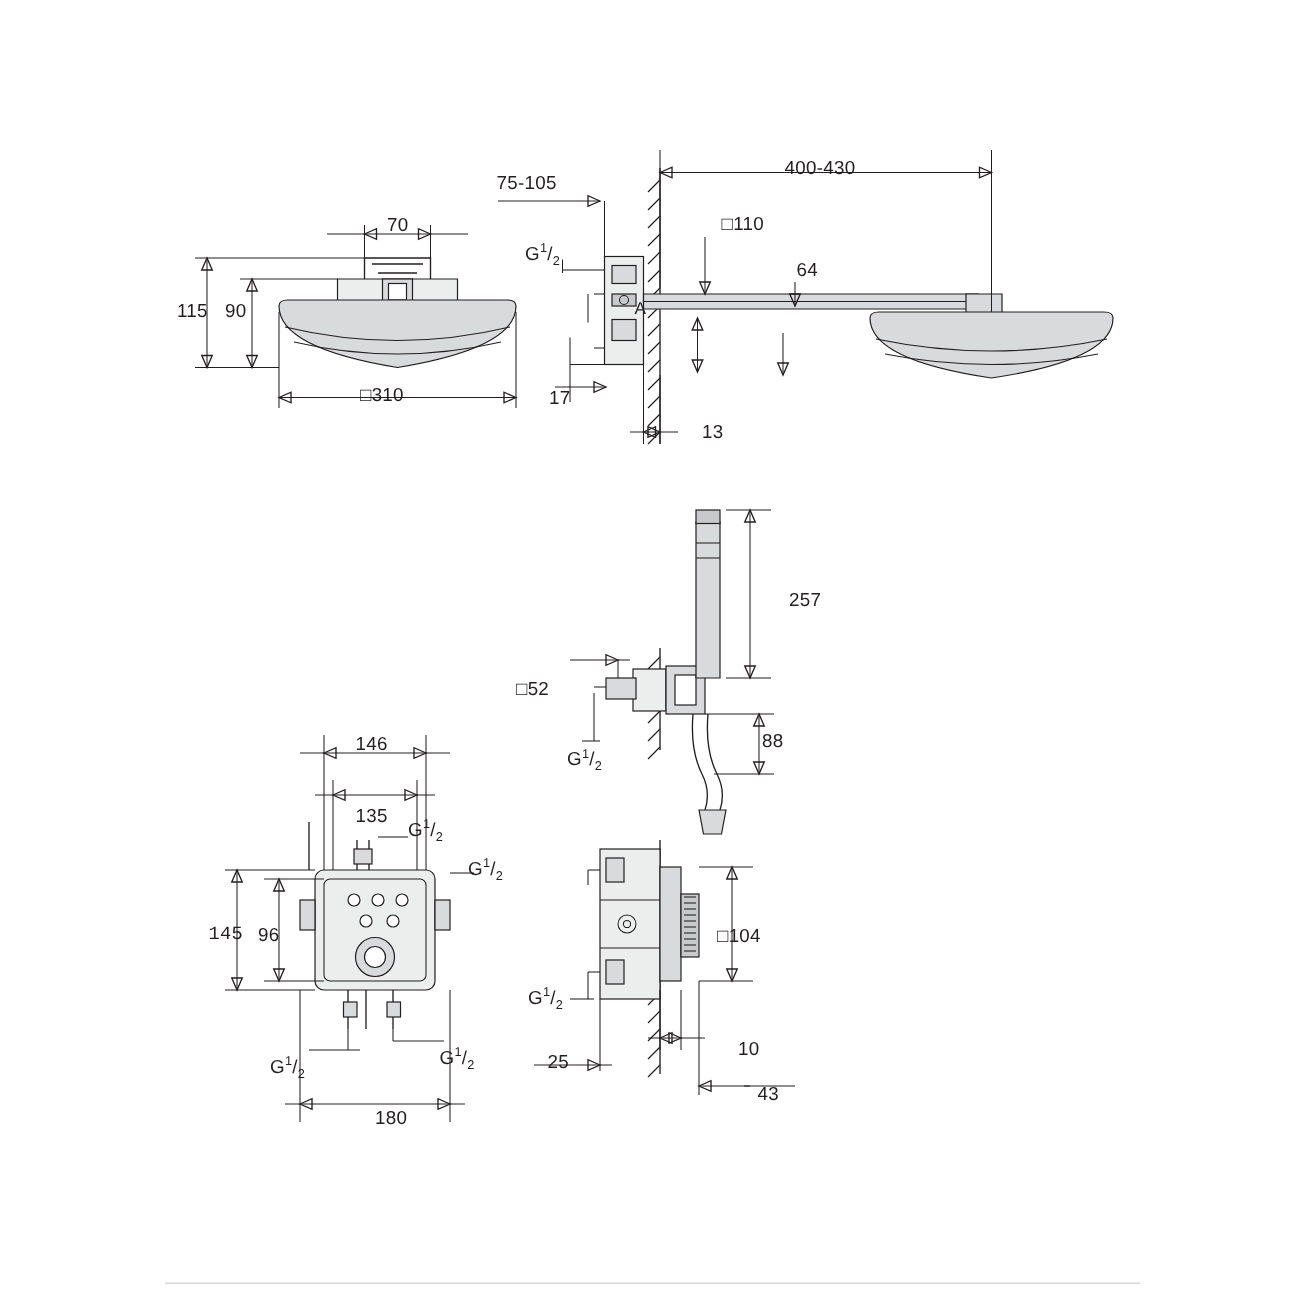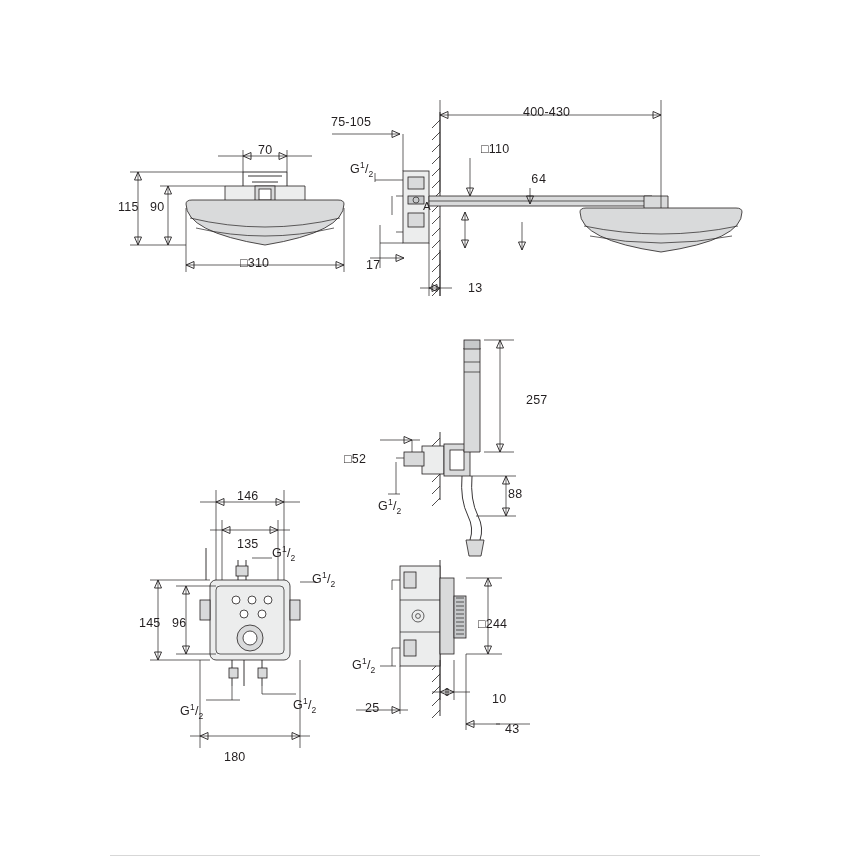--- a/index.html
+++ b/index.html
@@ -311,36 +311,36 @@
 </svg>
 
 <div class="dim" style="left:258px;top:143px;">70</div>
 <div class="dim" style="left:118px;top:200px;">115</div>
 <div class="dim" style="left:150px;top:200px;text-align:center;">90</div>
 <div class="dim" style="left:240px;top:256px;">□310</div>
 
 <div class="dim" style="left:331px;top:115px;">75-105</div>
 <div class="dim" style="left:523px;top:105px;">400-430</div>
 <div class="dim" style="left:481px;top:142px;">□110</div>
-<div class="dim" style="left:531px;top:173px;font-family:Liberation Mono, monospace;">64</div>
+<div class="dim" style="left:531px;top:173px;">64</div>
 <div class="dim" style="left:366px;top:258px;">17</div>
 <div class="dim" style="left:468px;top:281px;">13</div>
 <div class="dim small" style="left:423px;top:200px;">A</div>
 
 <div class="dim" style="left:526px;top:393px;">257</div>
 <div class="dim" style="left:344px;top:452px;">□52</div>
 <div class="dim" style="left:508px;top:487px;">88</div>
 
 <div class="dim" style="left:237px;top:489px;text-align:right;">146</div>
 <div class="dim" style="left:237px;top:516px;margin-top:21px;">135</div>
-<div class="dim" style="left:139px;top:616px;">145</div>
+<div class="dim" style="left:139px;top:616px;font-family:Liberation Mono, monospace;">145</div>
 <div class="dim" style="left:172px;top:616px;">96</div>
-<div class="dim" style="left:224px;top:738px;margin-top:12px;">180</div>
-
-<div class="dim" style="left:478px;top:617px;">□244</div>
+<div class="dim" style="left:250px;top:738px;">180</div>
+
+<div class="dim" style="left:478px;top:617px;">□104</div>
 <div class="dim" style="left:365px;top:701px;">25</div>
 <div class="dim" style="left:492px;top:692px;">10</div>
 <div class="dim" style="left:505px;top:722px;">43</div>
 
 <div class="dim" style="left:350px;top:160px;">
   <span>G</span><span class="sup">1</span>/<span class="sub">2</span>
 </div>
 <div class="dim" style="left:378px;top:497px;">
   <span>G</span><span class="sup">1</span>/<span class="sub">2</span>
 </div>

